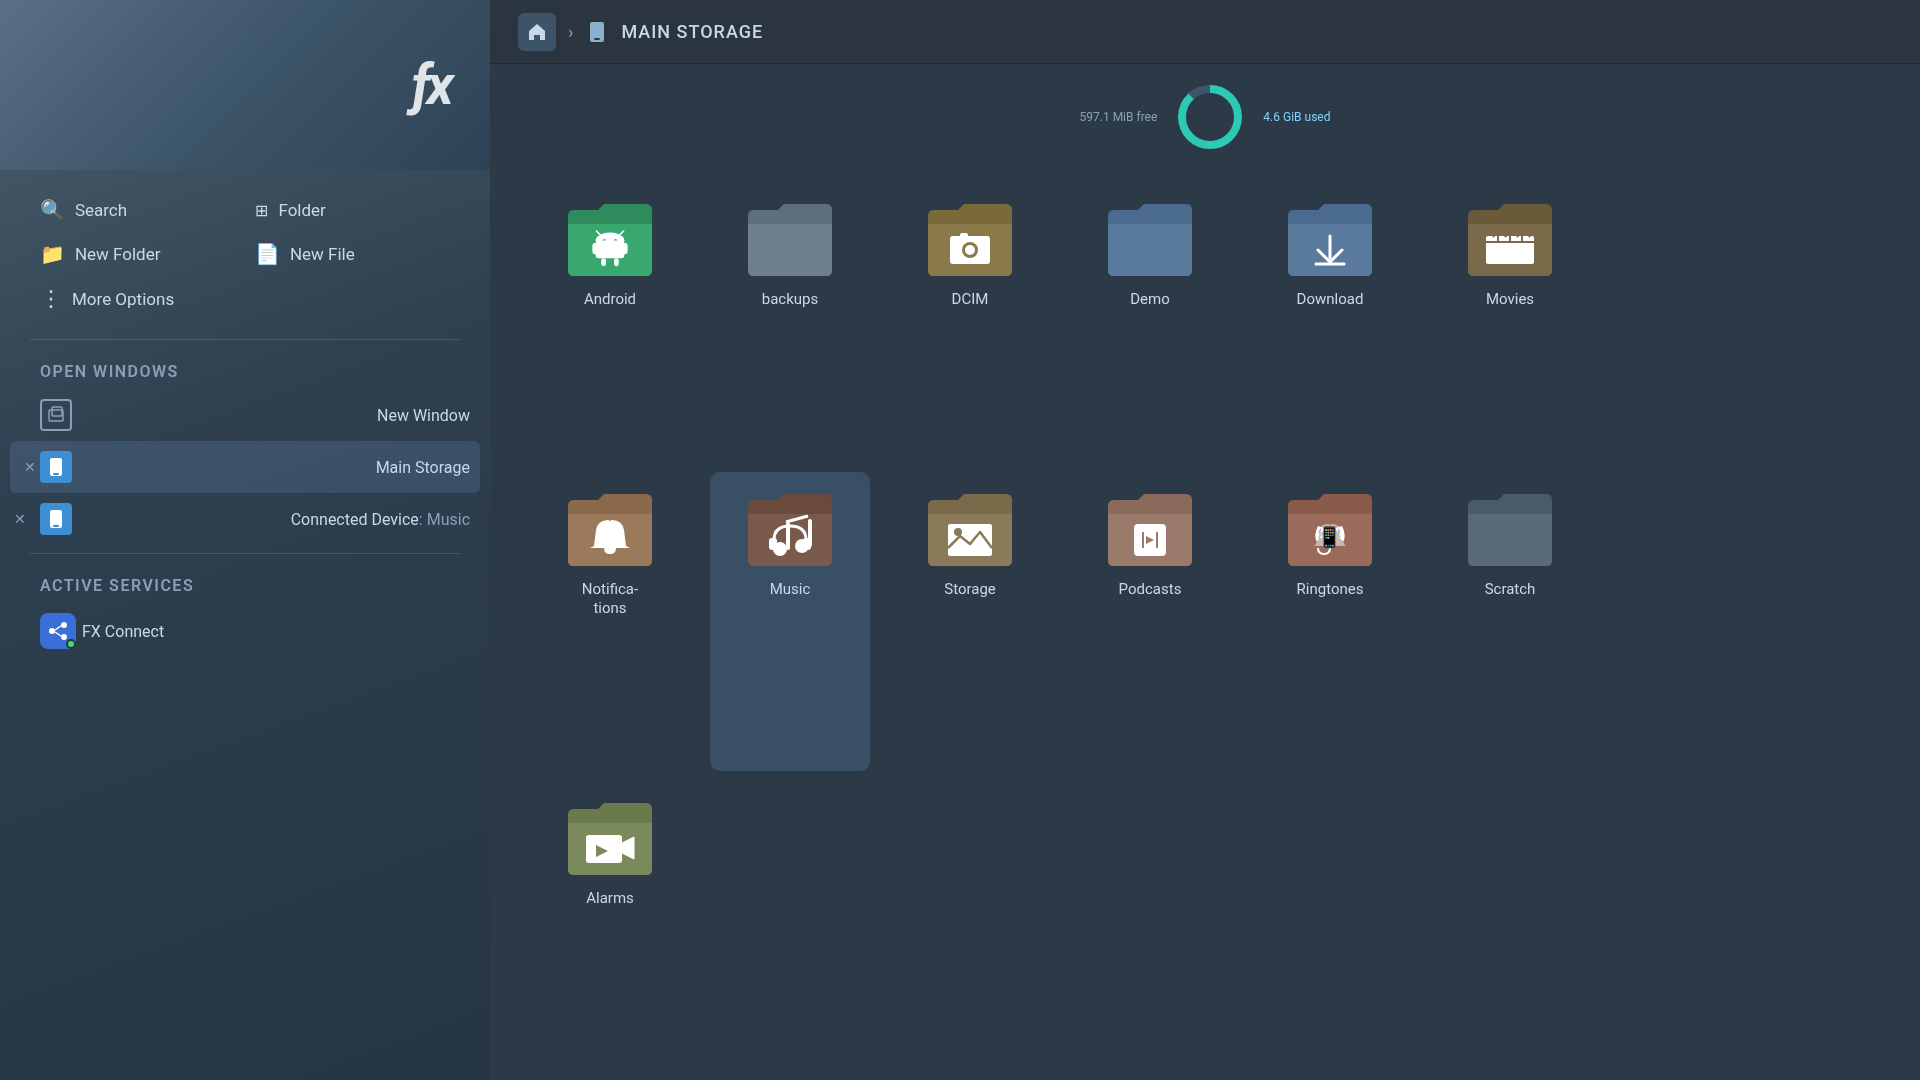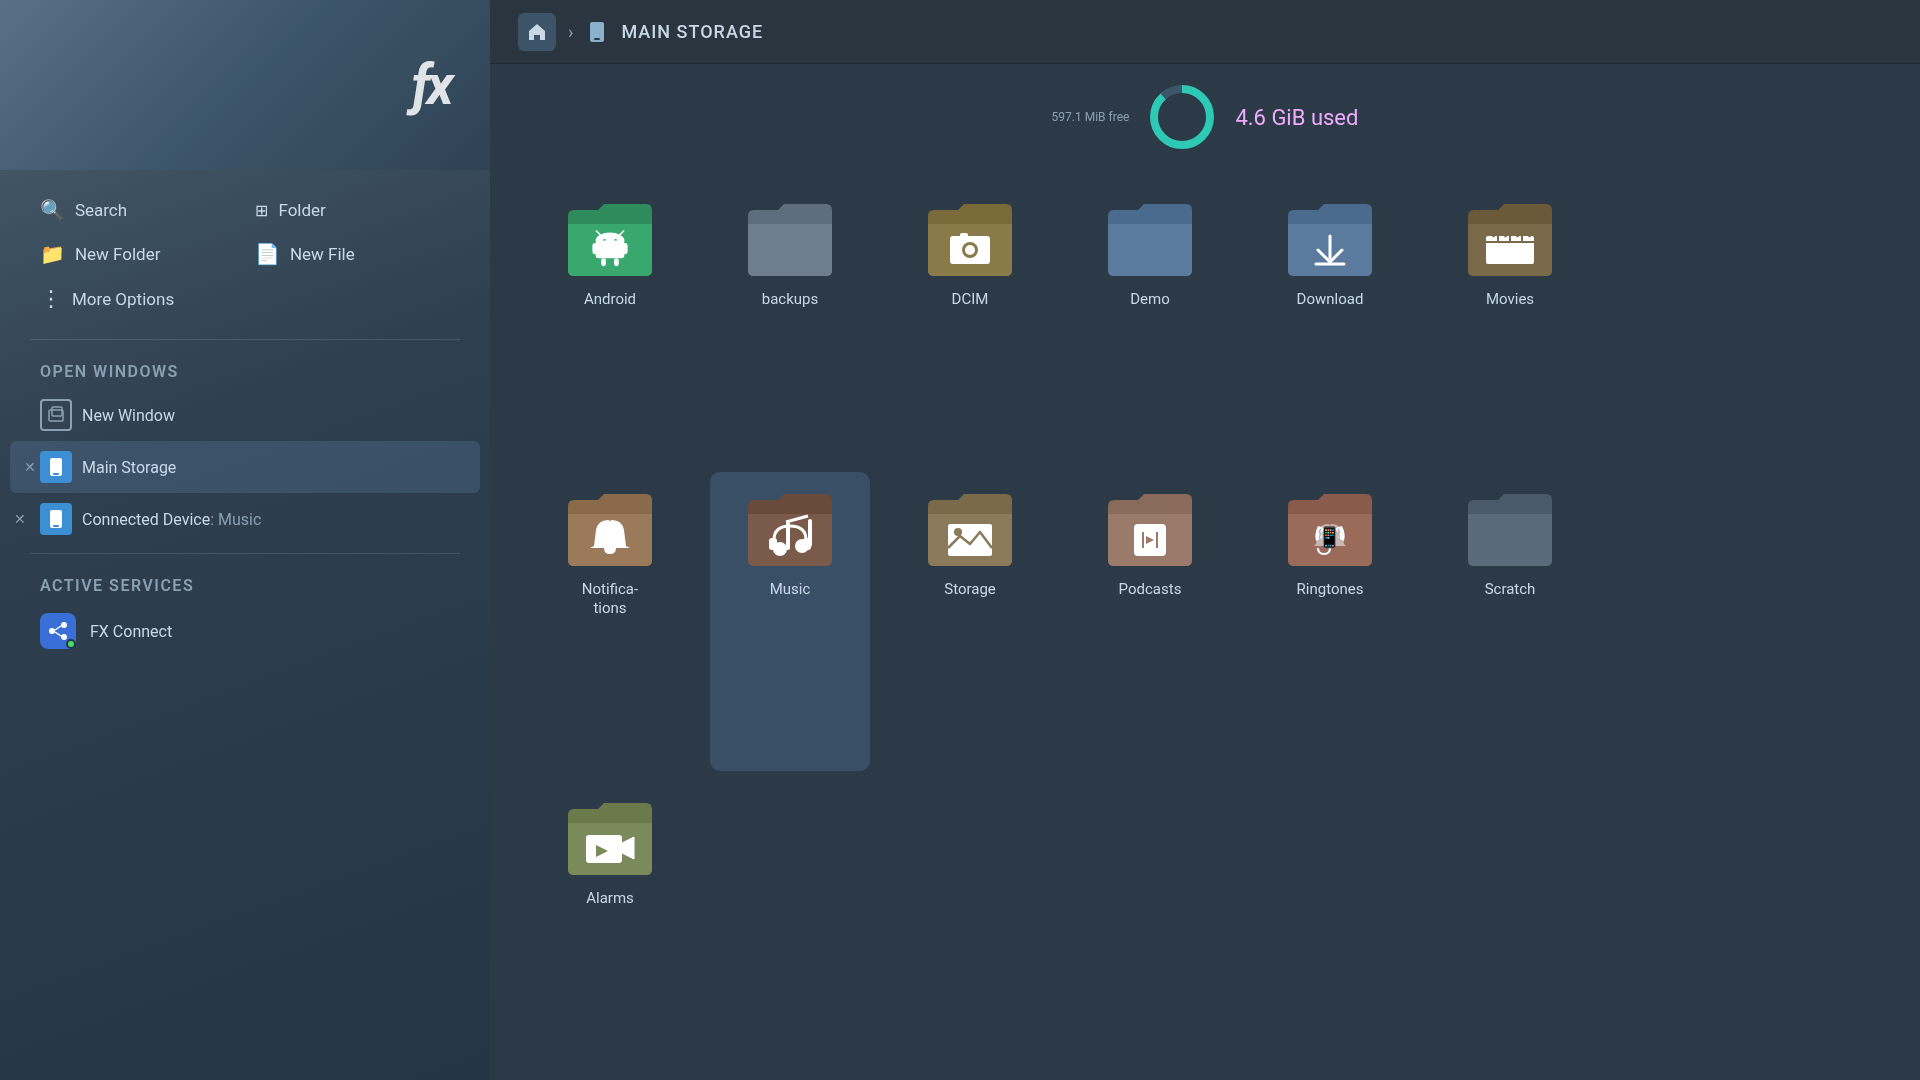--- a/index.html
+++ b/index.html
@@ -80,20 +80,21 @@
 
     .sidebar-list-item {
       display: flex;
       align-items: center;
       gap: 10px;
       padding: 10px 20px 10px 40px;
       color: #c8d8e8;
       font-size: 16px;
       cursor: pointer;
       position: relative;
+      justify-content: space-between;
     }
 
     .sidebar-list-item.active {
       background: rgba(100,140,180,0.25);
       border-radius: 6px;
       margin: 0 10px;
       padding: 10px 10px 10px 30px;
     }
 
     .close-btn {
@@ -114,21 +115,21 @@
       flex-shrink: 0;
     }
 
     .window-icon.blue {
       background: #3d8fd4;
     }
 
     .service-item {
       display: flex;
       align-items: center;
-      gap: 14px;
+      gap: 6px;
       padding: 10px 20px 10px 40px;
       color: #c8d8e8;
       font-size: 16px;
       cursor: pointer;
     }
 
     .service-icon-wrap {
       position: relative;
       width: 36px;
       height: 36px;
@@ -215,22 +216,22 @@
       font-size: 12px;
     }
 
     .storage-donut {
       position: relative;
       width: 70px;
       height: 70px;
     }
 
     .storage-used-text {
-      color: #f0abfc;
-      font-size: 22px;
+      color: #7dd3fc;
+      font-size: 12px;
     }
 
     
     #folder-grid {
       display: grid;
       grid-template-columns: repeat(6, 160px);
       gap: 10px 20px;
       padding: 20px 40px;
       flex: 1;
     }

